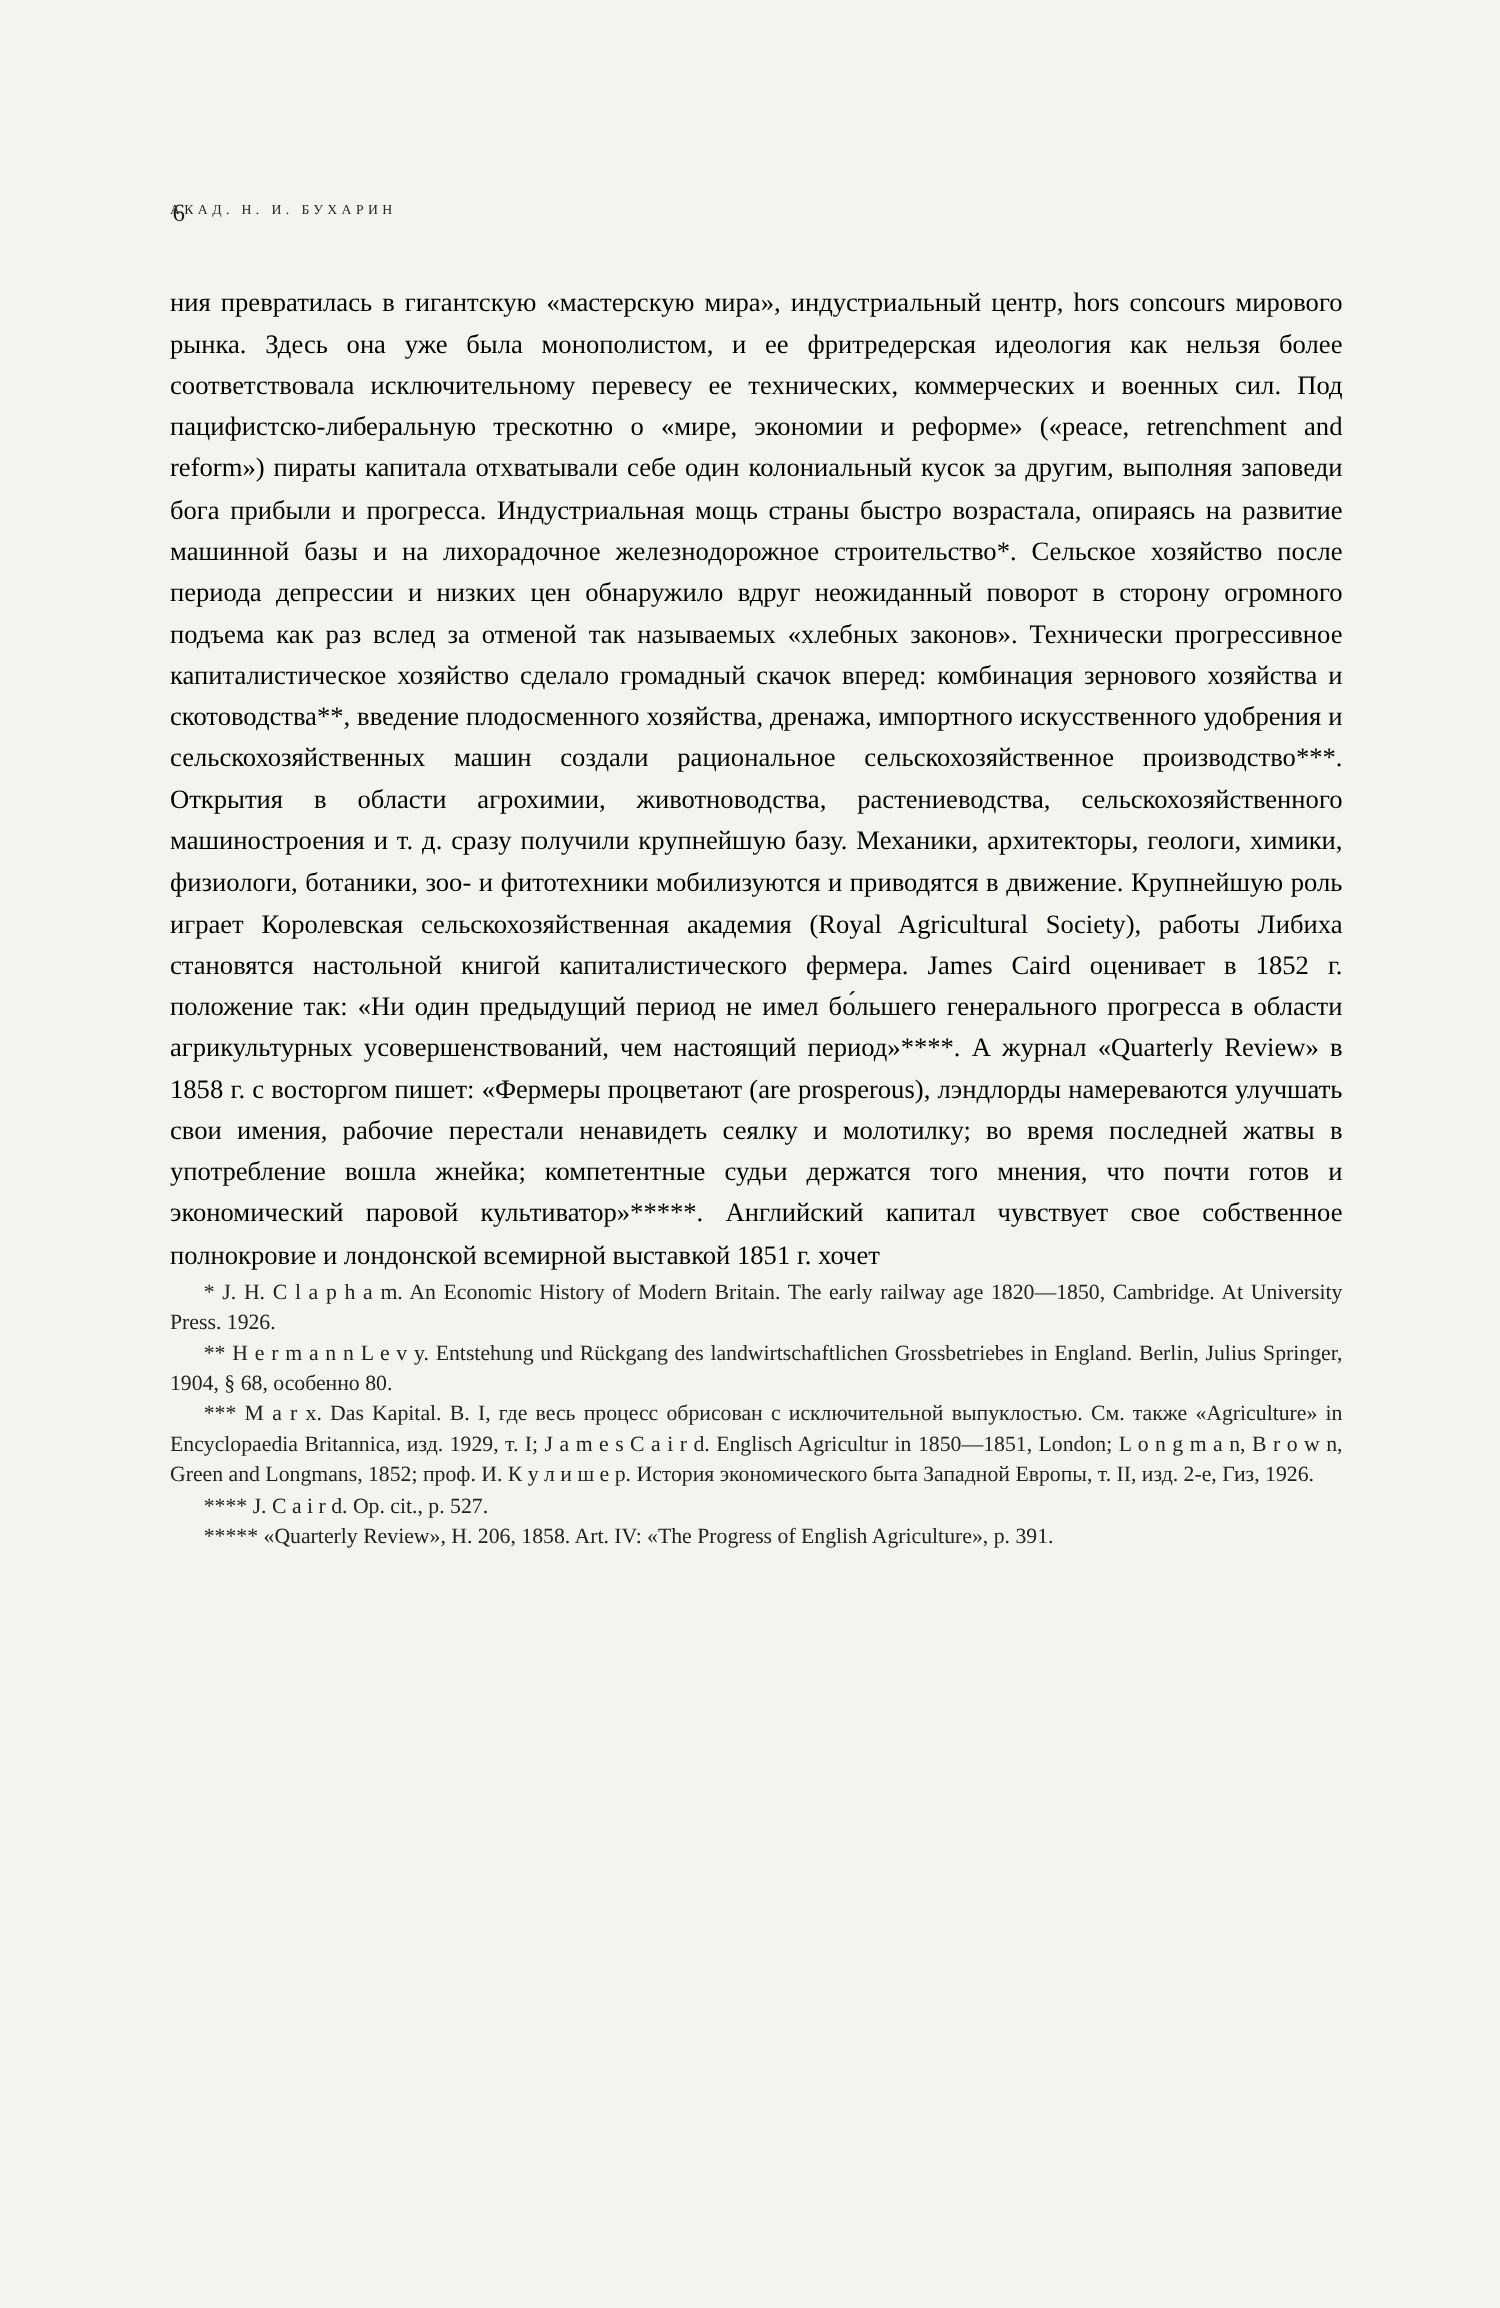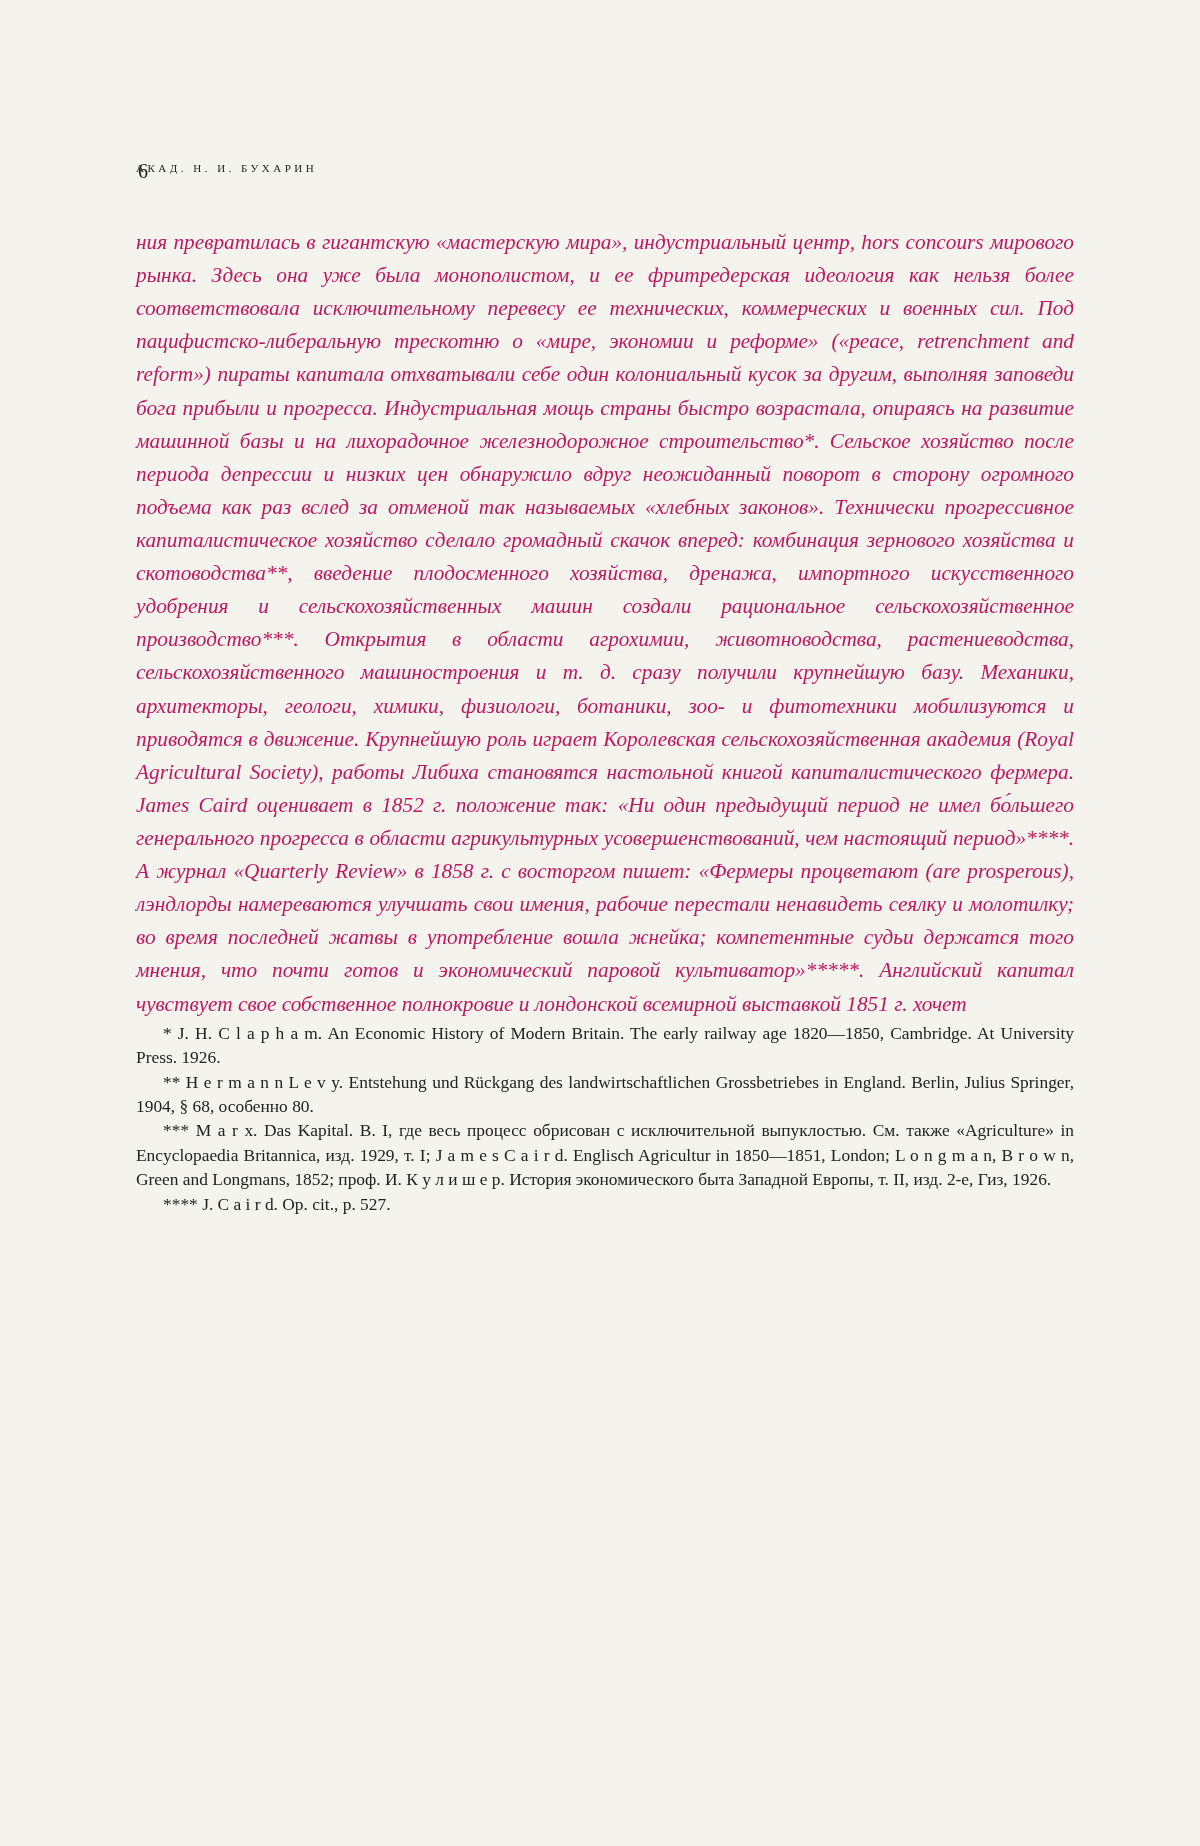--- a/index.html
+++ b/index.html
@@ -38,22 +38,21 @@
     top: 2px;
     font-size: 11px;
     letter-spacing: 3.5px;
     color: #262521;
   }
   .body-text {
     margin: 0;
     font-size: 21.3px;
     line-height: 1.555;
     text-align: justify;
-    color: #be185d;
-    font-style: italic;
+    color: #000000;
   }
   .footnotes {
     font-size: 17.4px;
     line-height: 1.405;
     color: #232220;
   }
   .footnotes p {
     margin: 0;
     text-align: justify;
     text-indent: 27px;
@@ -69,15 +68,16 @@
     <span class="running-head">АКАД. Н. И. БУХАРИН</span>
   </div>
 
   <p class="body-text">ния превратилась в гигантскую «мастерскую мира», индустриальный центр, hors concours мирового рынка. Здесь она уже была монополистом, и ее фритредерская идеология как нельзя более соответствовала исключительному перевесу ее технических, коммерческих и военных сил. Под пацифистско-либеральную трескотню о «мире, экономии и реформе» («peace, retrenchment and reform») пираты капитала отхватывали себе один колониальный кусок за другим, выполняя заповеди бога прибыли и прогресса. Индустриальная мощь страны быстро возрастала, опираясь на развитие машинной базы и на лихорадочное железнодорожное строительство*. Сельское хозяйство после периода депрессии и низких цен обнаружило вдруг неожиданный поворот в сторону огромного подъема как раз вслед за отменой так называемых «хлебных законов». Технически прогрессивное капиталистическое хозяйство сделало громадный скачок вперед: комбинация зернового хозяйства и скотоводства**, введение плодосменного хозяйства, дренажа, импортного искусственного удобрения и сельскохозяйственных машин создали рациональное сельскохозяйственное производство***. Открытия в области агрохимии, животноводства, растениеводства, сельскохозяйственного машиностроения и т. д. сразу получили крупнейшую базу. Механики, архитекторы, геологи, химики, физиологи, ботаники, зоо- и фитотехники мобилизуются и приводятся в движение. Крупнейшую роль играет Королевская сельскохозяйственная академия (Royal Agricultural Society), работы Либиха становятся настольной книгой капиталистического фермера. James Caird оценивает в 1852 г. положение так: «Ни один предыдущий период не имел бо́льшего генерального прогресса в области агрикультурных усовершенствований, чем настоящий период»****. А журнал «Quarterly Review» в 1858 г. с восторгом пишет: «Фермеры процветают (are prosperous), лэндлорды намереваются улучшать свои имения, рабочие перестали ненавидеть сеялку и молотилку; во время последней жатвы в употребление вошла жнейка; компетентные судьи держатся того мнения, что почти готов и экономический паровой культиватор»*****. Английский капитал чувствует свое  собственное полнокровие и лондонской всемирной выставкой 1851 г. хочет</p>
 
   <div class="footnotes">
     <p>* J. H. C l a p h a m. An Economic History of Modern Britain. The early railway age 1820—1850, Cambridge. At University Press. 1926.</p>
     <p>** H e r m a n n  L e v y. Entstehung und Rückgang des landwirtschaftlichen Grossbetriebes in England. Berlin, Julius Springer, 1904, § 68, особенно 80.</p>
     <p>*** M a r x. Das Kapital. B. I, где весь процесс обрисован с исключительной выпуклостью. См. также «Agriculture» in Encyclopaedia Britannica, изд. 1929, т. I; J a m e s  C a i r d. Englisch Agricultur in 1850—1851, London; L o n g m a n,  B r o w n,  Green and Longmans, 1852; проф. И. К у л и ш е р. История экономического быта Западной Европы, т. II, изд. 2-е, Гиз, 1926.</p>
     <p>**** J. C a i r d. Op. cit., p. 527.</p>
+    <p>***** «Quarterly Review», H. 206, 1858. Art. IV: «The Progress of English Agriculture», p. 391.</p>
   </div>
 
 </div>
 
 </body></html>

